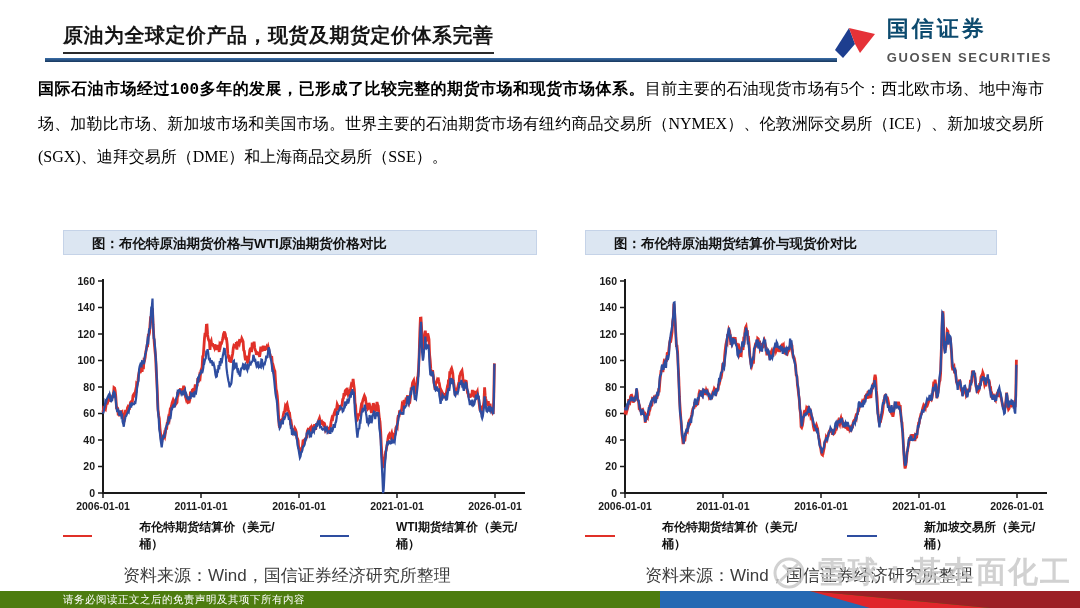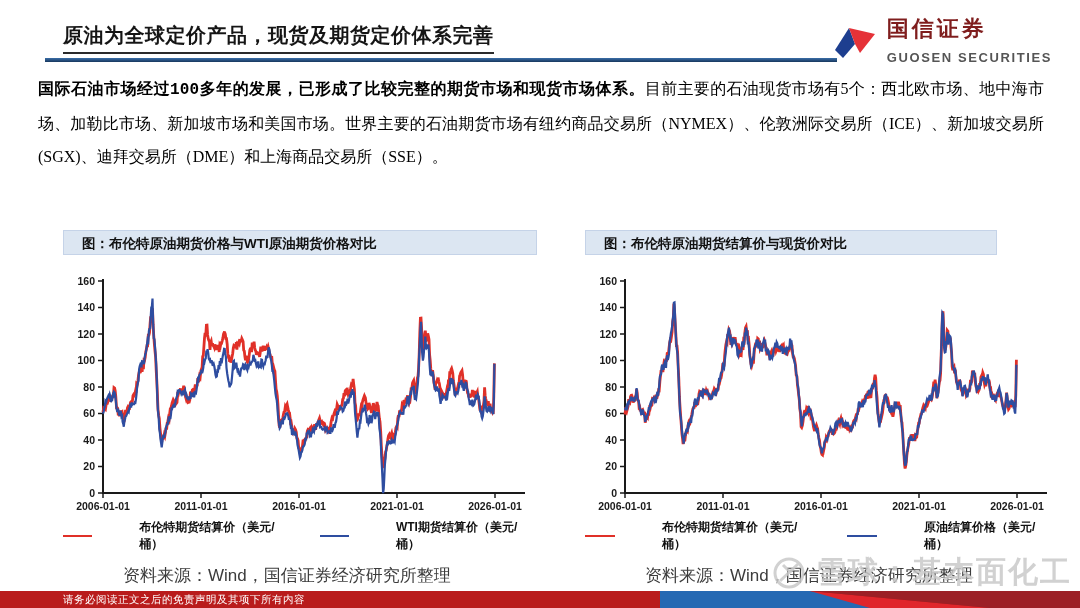--- a/index.html
+++ b/index.html
@@ -6,49 +6,49 @@
   body { background:#888; font-family:"Liberation Sans", sans-serif; }
   .slide { position:relative; width:1080px; height:608px; background:#ffffff; overflow:hidden; margin:0 auto; }
 
   
   .page-title { position:absolute; left:63px; top:22px; font-size:20px; font-weight:bold; color:#151515;
                 border-bottom:2px solid #2b2b2b; padding-bottom:3px; letter-spacing:0.5px; }
   .title-rule { position:absolute; left:45px; top:58px; width:792px; height:4px;
                 background:linear-gradient(#3a6ea8,#17375e); }
   .logo { position:absolute; right:28px; top:14px; display:flex; align-items:center; gap:8px; }
   .logo-text { display:flex; flex-direction:column; }
-  .logo-cn { font-size:22px; font-weight:600; color:#7f1d1d; letter-spacing:3px; }
+  .logo-cn { font-size:22px; font-weight:600; color:#0c4a6e; letter-spacing:3px; }
   .logo-en { font-size:13px; font-weight:bold; color:#555; letter-spacing:1.6px; margin-top:6px; }
 
   
   .para { position:absolute; left:38px; width:1006px; font-family:"Liberation Serif", serif;
           font-size:16px; line-height:33px; color:#000; text-align:justify; }
   .para b { font-family:Liberation Mono, monospace; letter-spacing:0.2px; }
   .p1 { top:72px; }
   .p2 { top:160px; }
 
   
   .figure { position:absolute; top:230px; width:474px; overflow:hidden; }
   .fig-left { left:63px; }
   .fig-right { left:585px; }
   .fig-title { height:25px; line-height:25px; background:#dce6f2; border:1px solid #c5d3e8;
-               font-size:13.5px; font-weight:bold; color:#111; padding-left:18px; }
+               font-size:13.5px; font-weight:bold; color:#111; padding-left:28px; }
   .fig-right .fig-title { width:412px; }
   .chart-svg { display:block; margin-top:18px; }
   .legend { display:flex; justify-content:center; gap:26px; margin-top:6px; }
   .legend-item { display:flex; align-items:center; font-size:12px; font-weight:bold; color:#111;gap:40px; }
   .sw { display:inline-block; width:30px; height:0; border-top:2.5px solid #000; margin-right:7px; }
   .source { margin-top:11px; padding-left:60px; font-size:17px; color:#3c3c3c; }
 
   
   .watermark { position:absolute; right:8px; bottom:15px; display:flex; align-items:center; gap:9px;
                color:#c9c9c9; font-size:30px; font-weight:bold; letter-spacing:2px; opacity:0.85; z-index:5; }
 
   
-  .footer-bar { position:absolute; left:0; bottom:0; width:1080px; height:17px; background:#b91c1c; }
+  .footer-bar { position:absolute; left:0; bottom:0; width:1080px; height:17px; background:#4d7c0f; }
   .footer-text { position:absolute; left:63px; top:0; height:17px; line-height:17px;
                  font-size:10.5px; color:#ffffff; letter-spacing:0.5px; z-index:2; }
   .deco { position:absolute; right:0; top:0; width:420px; height:17px; }
   .deco div { position:absolute; top:0; height:17px; }
   .deco-blue   { left:0;  width:420px; background:#2569b3; clip-path:polygon(0 0,150px 0,240px 100%,0 100%); }
   .deco-red    { left:0;  width:420px; background:#e0262c; clip-path:polygon(150px 0,330px 100%,210px 100%); }
   .deco-darkred{ left:0;  width:420px; background:#9c2026; clip-path:polygon(150px 0,100% 0,100% 100%,330px 100%); }
 </style>
 </head>
 <body>
@@ -157,21 +157,21 @@
         <polyline points="40.0,141.5 40.6,136.1 41.2,136.5 41.8,138.2 42.4,136.0 43.1,133.2 43.7,126.2 44.3,127.8 44.9,128.8 45.5,123.7 46.1,122.5 46.7,122.3 47.3,124.1 48.0,129.5 48.6,127.9 49.2,128.0 49.8,127.0 50.4,123.6 51.0,122.6 51.6,116.2 52.2,119.9 52.8,127.1 53.5,127.9 54.1,134.4 54.7,133.9 55.3,138.2 55.9,135.7 56.5,138.6 57.1,137.1 57.7,136.6 58.3,138.5 59.0,139.5 59.6,139.7 60.2,149.7 60.8,146.4 61.4,145.8 62.0,143.4 62.6,144.4 63.2,140.1 63.9,140.5 64.5,135.0 65.1,135.7 65.7,132.9 66.3,132.9 66.9,132.2 67.5,125.6 68.1,125.9 68.7,124.9 69.4,127.1 70.0,127.0 70.6,126.9 71.2,121.6 71.8,125.7 72.4,122.8 73.0,121.8 73.6,117.1 74.2,117.4 74.9,108.2 75.5,102.7 76.1,97.1 76.7,98.8 77.3,93.8 77.9,99.0 78.5,92.9 79.1,89.0 79.8,90.2 80.4,91.2 81.0,85.3 81.6,88.6 82.2,80.4 82.8,79.7 83.4,81.4 84.0,75.1 84.6,70.1 85.3,66.6 85.9,67.2 86.5,63.4 87.1,59.0 87.7,48.7 88.3,45.0 88.9,30.6 89.5,36.9 90.1,48.7 90.8,60.5 91.4,72.8 92.0,72.9 92.6,79.1 93.2,94.3 93.8,105.5 94.4,123.7 95.0,133.4 95.7,143.5 96.3,152.0 96.9,160.5 97.5,165.1 98.1,171.0 98.7,168.8 99.3,167.6 99.9,167.3 100.5,162.0 101.2,158.4 101.8,157.3 102.4,158.1 103.0,152.8 103.6,150.3 104.2,152.0 104.8,151.0 105.4,146.3 106.1,144.6 106.7,142.0 107.3,138.5 107.9,135.8 108.5,134.7 109.1,134.6 109.7,129.0 110.3,133.9 110.9,131.6 111.6,130.1 112.2,130.9 112.8,130.8 113.4,126.8 114.0,120.7 114.6,118.3 115.2,118.7 115.8,121.2 116.4,120.6 117.1,119.2 117.7,121.4 118.3,119.4 118.9,115.8 119.5,122.0 120.1,118.2 120.7,121.1 121.3,117.8 122.0,119.8 122.6,118.6 123.2,120.8 123.8,121.7 124.4,124.9 125.0,124.3 125.6,124.8 126.2,123.6 126.8,124.2 127.5,120.5 128.1,118.5 128.7,117.9 129.3,115.6 129.9,116.5 130.5,119.4 131.1,120.3 131.7,117.9 132.3,114.9 133.0,117.3 133.6,111.7 134.2,111.5 134.8,108.6 135.4,105.9 136.0,105.1 136.6,102.1 137.2,97.1 137.9,90.1 138.5,94.5 139.1,92.4 139.7,82.4 140.3,76.1 140.9,71.4 141.5,68.7 142.1,69.8 142.7,61.1 143.4,63.0 144.0,56.9 144.6,58.2 145.2,63.5 145.8,71.8 146.4,67.7 147.0,70.5 147.6,68.7 148.2,64.3 148.9,66.4 149.5,69.0 150.1,64.2 150.7,69.1 151.3,71.5 151.9,71.8 152.5,71.6 153.1,75.9 153.8,74.6 154.4,81.7 155.0,80.4 155.6,81.9 156.2,82.3 156.8,73.7 157.4,75.6 158.0,76.9 158.6,67.3 159.3,68.3 159.9,59.2 160.5,54.7 161.1,53.5 161.7,58.3 162.3,57.0 162.9,65.3 163.5,65.0 164.2,72.4 164.8,82.2 165.4,86.7 166.0,91.2 166.6,93.0 167.2,90.6 167.8,87.8 168.4,90.6 169.0,81.6 169.7,75.0 170.3,72.0 170.9,72.6 171.5,70.9 172.1,72.5 172.7,65.4 173.3,65.9 173.9,73.9 174.5,67.7 175.2,75.8 175.8,74.5 176.4,75.4 177.0,70.1 177.6,74.3 178.2,73.7 178.8,70.0 179.4,68.0 180.1,70.7 180.7,73.3 181.3,76.2 181.9,82.3 182.5,79.6 183.1,78.7 183.7,80.7 184.3,78.9 184.9,85.4 185.6,85.2 186.2,78.9 186.8,77.6 187.4,79.7 188.0,83.5 188.6,77.3 189.2,79.8 189.8,77.6 190.4,73.9 191.1,78.0 191.7,76.5 192.3,78.4 192.9,75.1 193.5,75.5 194.1,73.8 194.7,79.0 195.3,75.6 196.0,73.3 196.6,72.5 197.2,75.6 197.8,73.0 198.4,72.1 199.0,79.5 199.6,75.4 200.2,81.4 200.8,79.1 201.5,80.9 202.1,81.3 202.7,79.2 203.3,75.6 203.9,74.9 204.5,75.9 205.1,73.2 205.7,74.1 206.4,71.2 207.0,72.6 207.6,80.5 208.2,84.0 208.8,84.0 209.4,85.6 210.0,89.3 210.6,92.8 211.2,102.0 211.9,103.3 212.5,112.7 213.1,116.3 213.7,122.2 214.3,126.9 214.9,136.4 215.5,140.2 216.1,153.8 216.7,154.6 217.4,152.5 218.0,148.6 218.6,143.6 219.2,139.3 219.8,137.2 220.4,141.3 221.0,138.8 221.6,135.1 222.3,136.2 222.9,135.5 223.5,133.1 224.1,139.3 224.7,138.0 225.3,137.6 225.9,143.6 226.5,142.5 227.1,145.0 227.8,149.0 228.4,153.4 229.0,155.9 229.6,158.1 230.2,153.8 230.8,153.6 231.4,152.1 232.0,153.9 232.6,155.5 233.3,161.5 233.9,165.1 234.5,167.3 235.1,172.8 235.7,175.3 236.3,179.4 236.9,181.4 237.5,181.9 238.2,174.8 238.8,176.7 239.4,173.8 240.0,167.6 240.6,169.2 241.2,164.7 241.8,166.0 242.4,162.0 243.0,163.9 243.7,159.8 244.3,158.2 244.9,157.4 245.5,156.3 246.1,157.6 246.7,156.0 247.3,161.7 247.9,159.9 248.5,161.0 249.2,160.3 249.8,159.4 250.4,156.6 251.0,154.0 251.6,154.9 252.2,152.6 252.8,149.5 253.4,147.7 254.1,149.3 254.7,150.9 255.3,147.0 255.9,145.2 256.5,148.4 257.1,147.5 257.7,151.6 258.3,150.5 258.9,152.4 259.6,153.9 260.2,154.2 260.8,154.5 261.4,153.7 262.0,155.0 262.6,156.3 263.2,156.5 263.8,153.8 264.5,156.5 265.1,155.1 265.7,154.2 266.3,156.2 266.9,154.9 267.5,154.5 268.1,150.0 268.7,147.9 269.3,147.1 270.0,147.0 270.6,144.5 271.2,145.5 271.8,140.2 272.4,141.9 273.0,137.1 273.6,137.3 274.2,134.7 274.8,132.7 275.5,132.5 276.1,132.1 276.7,130.3 277.3,133.1 277.9,126.7 278.5,130.9 279.1,125.7 279.7,128.3 280.4,123.1 281.0,122.7 281.6,120.8 282.2,125.9 282.8,119.4 283.4,117.9 284.0,125.3 284.6,122.4 285.2,122.8 285.9,125.0 286.5,117.5 287.1,114.5 287.7,114.7 288.3,110.0 288.9,112.2 289.5,105.1 290.1,101.7 290.7,104.8 291.4,117.9 292.0,124.1 292.6,134.3 293.2,142.7 293.8,146.8 294.4,150.3 295.0,149.5 295.6,148.7 296.3,141.1 296.9,142.5 297.5,139.7 298.1,134.6 298.7,128.3 299.3,128.6 299.9,122.8 300.5,122.3 301.1,123.5 301.8,124.3 302.4,124.7 303.0,127.2 303.6,130.2 304.2,134.3 304.8,137.2 305.4,137.7 306.0,139.1 306.6,137.8 307.3,140.9 307.9,143.7 308.5,140.5 309.1,134.8 309.7,133.6 310.3,128.8 310.9,134.6 311.5,131.3 312.2,135.0 312.8,132.8 313.4,128.8 314.0,131.0 314.6,133.9 315.2,132.0 315.8,140.9 316.4,147.9 317.0,149.5 317.7,159.4 318.3,170.6 318.9,180.9 319.5,191.1 320.1,195.5 320.7,192.9 321.3,189.1 321.9,182.0 322.6,176.7 323.2,173.7 323.8,170.6 324.4,165.6 325.0,165.7 325.6,165.0 326.2,161.4 326.8,165.4 327.4,161.3 328.1,165.3 328.7,165.6 329.3,164.1 329.9,168.1 330.5,163.2 331.1,164.7 331.7,164.1 332.3,158.2 332.9,155.8 333.6,150.2 334.2,150.2 334.8,146.1 335.4,143.6 336.0,140.9 336.6,140.6 337.2,137.9 337.8,135.2 338.5,132.9 339.1,134.3 339.7,134.3 340.3,135.3 340.9,130.4 341.5,134.5 342.1,130.4 342.7,127.2 343.3,129.4 344.0,127.3 344.6,125.3 345.2,125.9 345.8,126.1 346.4,126.8 347.0,124.9 347.6,120.9 348.2,114.6 348.8,108.6 349.5,111.5 350.1,106.8 350.7,110.8 351.3,119.5 351.9,125.2 352.5,120.9 353.1,119.7 353.7,114.3 354.4,108.8 355.0,107.5 355.6,100.4 356.2,80.9 356.8,64.0 357.4,42.6 358.0,38.3 358.6,54.3 359.2,71.6 359.9,77.0 360.5,76.2 361.1,72.1 361.7,68.1 362.3,57.5 362.9,58.3 363.5,69.2 364.1,66.1 364.7,65.5 365.4,65.7 366.0,73.8 366.6,79.5 367.2,93.8 367.8,97.3 368.4,95.0 369.0,94.0 369.6,100.4 370.3,96.5 370.9,103.6 371.5,108.8 372.1,110.8 372.7,110.7 373.3,111.0 373.9,110.9 374.5,106.7 375.1,108.3 375.8,115.8 376.4,117.2 377.0,116.7 377.6,122.5 378.2,120.1 378.8,118.4 379.4,117.8 380.0,114.5 380.7,117.2 381.3,122.2 381.9,121.1 382.5,121.1 383.1,117.1 383.7,117.2 384.3,117.6 384.9,115.7 385.5,106.9 386.2,110.2 386.8,108.2 387.4,97.5 388.0,100.4 388.6,104.2 389.2,101.7 389.8,101.5 390.4,109.7 391.0,113.6 391.7,115.2 392.3,119.8 392.9,115.7 393.5,118.0 394.1,116.8 394.7,110.0 395.3,113.2 395.9,104.1 396.6,102.6 397.2,103.4 397.8,99.7 398.4,101.3 399.0,108.1 399.6,111.5 400.2,109.8 400.8,113.3 401.4,109.1 402.1,107.2 402.7,105.9 403.3,109.9 403.9,106.8 404.5,109.4 405.1,115.8 405.7,115.5 406.3,122.1 406.9,121.4 407.6,126.1 408.2,120.8 408.8,122.8 409.4,125.4 410.0,125.6 410.6,126.8 411.2,123.0 411.8,121.6 412.5,119.8 413.1,119.1 413.7,119.1 414.3,124.0 414.9,120.8 415.5,122.8 416.1,124.8 416.7,127.4 417.3,131.0 418.0,133.4 418.6,134.6 419.2,134.5 419.8,135.2 420.4,133.2 421.0,127.1 421.6,119.6 422.2,124.9 422.8,132.9 423.5,136.3 424.1,135.4 424.7,131.0 425.3,131.9 425.9,132.7 426.5,133.1 427.1,132.6 427.7,131.6 428.4,132.7 429.0,131.0 429.6,132.9 430.2,132.9 430.8,121.9 431.4,86.7" fill="none" stroke="#e03028" stroke-width="2.8"></polyline>
         <polyline points="40.0,134.7 40.6,137.2 41.2,134.8 41.8,132.8 42.4,134.2 43.1,129.8 43.7,130.3 44.3,127.6 44.9,127.4 45.5,126.9 46.1,123.6 46.7,128.1 47.3,125.3 48.0,126.0 48.6,125.6 49.2,128.6 49.8,126.3 50.4,125.0 51.0,121.6 51.6,115.0 52.2,122.3 52.8,127.4 53.5,127.5 54.1,130.5 54.7,134.9 55.3,136.7 55.9,139.7 56.5,138.6 57.1,141.7 57.7,136.5 58.3,139.5 59.0,142.1 59.6,143.1 60.2,148.8 60.8,146.4 61.4,146.0 62.0,142.6 62.6,142.3 63.2,138.7 63.9,134.1 64.5,136.8 65.1,131.3 65.7,129.6 66.3,130.7 66.9,126.8 67.5,126.1 68.1,126.3 68.7,125.1 69.4,128.0 70.0,126.4 70.6,130.0 71.2,127.1 71.8,121.7 72.4,118.8 73.0,123.2 73.6,118.1 74.2,112.2 74.9,103.6 75.5,102.0 76.1,101.1 76.7,93.4 77.3,91.6 77.9,95.1 78.5,96.9 79.1,91.6 79.8,89.3 80.4,90.7 81.0,94.9 81.6,85.3 82.2,82.3 82.8,86.9 83.4,84.6 84.0,80.8 84.6,69.4 85.3,64.8 85.9,60.1 86.5,57.8 87.1,53.3 87.7,47.1 88.3,42.2 88.9,29.7 89.5,29.4 90.1,44.5 90.8,61.2 91.4,71.5 92.0,77.4 92.6,81.8 93.2,96.2 93.8,109.7 94.4,123.6 95.0,139.5 95.7,144.2 96.3,149.6 96.9,156.8 97.5,163.5 98.1,165.7 98.7,170.6 99.3,164.8 99.9,161.3 100.5,161.5 101.2,157.4 101.8,155.5 102.4,159.1 103.0,152.2 103.6,153.3 104.2,150.0 104.8,149.5 105.4,147.6 106.1,149.8 106.7,143.1 107.3,142.8 107.9,137.6 108.5,134.2 109.1,133.0 109.7,127.4 110.3,125.7 110.9,131.7 111.6,129.9 112.2,130.6 112.8,125.8 113.4,126.1 114.0,123.7 114.6,121.0 115.2,120.9 115.8,117.7 116.4,122.5 117.1,123.1 117.7,123.8 118.3,116.5 118.9,116.9 119.5,119.4 120.1,117.0 120.7,119.5 121.3,119.6 122.0,116.7 122.6,122.0 123.2,119.4 123.8,124.0 124.4,120.3 125.0,124.4 125.6,127.0 126.2,121.8 126.8,125.8 127.5,122.8 128.1,119.8 128.7,120.3 129.3,120.7 129.9,119.1 130.5,123.1 131.1,120.2 131.7,116.0 132.3,118.7 133.0,116.2 133.6,110.2 134.2,104.8 134.8,109.0 135.4,103.0 136.0,99.9 136.6,99.1 137.2,98.7 137.9,92.4 138.5,93.7 139.1,94.9 139.7,88.6 140.3,83.1 140.9,78.5 141.5,71.3 142.1,64.4 142.7,61.0 143.4,57.6 144.0,54.6 144.6,62.9 145.2,66.0 145.8,64.7 146.4,70.8 147.0,72.5 147.6,71.0 148.2,65.1 148.9,67.4 149.5,70.5 150.1,66.3 150.7,71.0 151.3,72.3 151.9,74.2 152.5,81.9 153.1,83.1 153.8,77.6 154.4,78.3 155.0,79.2 155.6,78.8 156.2,78.4 156.8,73.1 157.4,68.3 158.0,72.3 158.6,72.7 159.3,68.6 159.9,59.5 160.5,62.5 161.1,54.6 161.7,58.3 162.3,58.6 162.9,71.5 163.5,68.6 164.2,77.1 164.8,82.6 165.4,87.9 166.0,93.4 166.6,92.3 167.2,87.1 167.8,85.3 168.4,87.1 169.0,75.8 169.7,75.0 170.3,72.4 170.9,72.4 171.5,66.6 172.1,70.4 172.7,66.5 173.3,75.5 173.9,70.9 174.5,70.3 175.2,78.2 175.8,73.0 176.4,75.4 177.0,78.6 177.6,70.4 178.2,69.9 178.8,67.2 179.4,68.8 180.1,66.6 180.7,77.1 181.3,76.9 181.9,77.5 182.5,81.4 183.1,77.1 183.7,78.2 184.3,83.4 184.9,87.3 185.6,81.6 186.2,85.8 186.8,82.7 187.4,84.7 188.0,82.3 188.6,76.6 189.2,75.0 189.8,73.1 190.4,69.6 191.1,74.6 191.7,69.1 192.3,70.3 192.9,74.0 193.5,74.2 194.1,75.0 194.7,74.0 195.3,73.5 196.0,76.1 196.6,74.6 197.2,74.4 197.8,80.9 198.4,76.8 199.0,76.2 199.6,79.6 200.2,76.8 200.8,75.7 201.5,82.5 202.1,73.9 202.7,76.6 203.3,76.2 203.9,76.0 204.5,74.4 205.1,65.6 205.7,71.0 206.4,67.4 207.0,75.4 207.6,78.0 208.2,82.6 208.8,86.5 209.4,88.3 210.0,90.6 210.6,95.3 211.2,100.5 211.9,103.2 212.5,111.1 213.1,113.1 213.7,120.7 214.3,125.7 214.9,135.7 215.5,138.1 216.1,146.9 216.7,153.4 217.4,148.2 218.0,144.2 218.6,144.1 219.2,141.6 219.8,141.2 220.4,143.1 221.0,139.5 221.6,141.9 222.3,139.2 222.9,137.3 223.5,135.8 224.1,139.8 224.7,135.9 225.3,137.1 225.9,137.6 226.5,142.5 227.1,143.8 227.8,146.5 228.4,149.3 229.0,151.9 229.6,153.7 230.2,153.5 230.8,156.1 231.4,157.5 232.0,155.2 232.6,157.7 233.3,162.1 233.9,167.4 234.5,171.5 235.1,173.5 235.7,174.4 236.3,176.1 236.9,180.4 237.5,176.9 238.2,175.5 238.8,174.6 239.4,169.8 240.0,168.6 240.6,167.0 241.2,165.3 241.8,165.5 242.4,166.4 243.0,163.0 243.7,160.1 244.3,159.2 244.9,158.2 245.5,154.8 246.1,156.1 246.7,157.0 247.3,157.1 247.9,161.8 248.5,159.2 249.2,157.1 249.8,155.0 250.4,150.4 251.0,149.4 251.6,152.6 252.2,153.6 252.8,149.4 253.4,148.1 254.1,148.3 254.7,150.3 255.3,146.7 255.9,147.4 256.5,146.7 257.1,146.3 257.7,151.2 258.3,152.5 258.9,151.3 259.6,150.5 260.2,154.0 260.8,149.8 261.4,151.1 262.0,151.8 262.6,148.9 263.2,151.3 263.8,153.0 264.5,153.7 265.1,154.3 265.7,158.7 266.3,153.7 266.9,155.8 267.5,153.9 268.1,150.4 268.7,149.4 269.3,148.8 270.0,150.2 270.6,145.8 271.2,146.4 271.8,143.7 272.4,140.5 273.0,139.0 273.6,130.7 274.2,128.5 274.8,133.0 275.5,133.4 276.1,131.5 276.7,132.4 277.3,131.1 277.9,134.2 278.5,127.2 279.1,131.6 279.7,129.1 280.4,128.6 281.0,123.7 281.6,121.8 282.2,121.7 282.8,121.9 283.4,121.7 284.0,118.4 284.6,118.9 285.2,117.5 285.9,119.6 286.5,118.2 287.1,111.5 287.7,115.4 288.3,112.0 288.9,113.9 289.5,107.1 290.1,110.9 290.7,114.4 291.4,123.2 292.0,132.6 292.6,140.2 293.2,142.4 293.8,148.6 294.4,154.4 295.0,149.1 295.6,146.6 296.3,141.2 296.9,137.5 297.5,132.4 298.1,129.2 298.7,131.3 299.3,125.1 299.9,122.9 300.5,121.8 301.1,121.8 301.8,127.6 302.4,130.4 303.0,134.8 303.6,132.5 304.2,136.7 304.8,136.2 305.4,139.8 306.0,134.7 306.6,132.2 307.3,139.1 307.9,136.6 308.5,139.2 309.1,136.6 309.7,130.3 310.3,130.9 310.9,128.7 311.5,134.2 312.2,133.4 312.8,133.7 313.4,134.8 314.0,133.8 314.6,133.9 315.2,137.6 315.8,141.3 316.4,146.1 317.0,155.2 317.7,159.3 318.3,171.5 318.9,181.5 319.5,187.1 320.1,191.8 320.7,191.6 321.3,188.0 321.9,178.7 322.6,177.9 323.2,171.5 323.8,166.5 324.4,166.3 325.0,164.9 325.6,167.7 326.2,162.9 326.8,167.0 327.4,167.2 328.1,167.0 328.7,166.3 329.3,165.9 329.9,166.0 330.5,161.3 331.1,161.2 331.7,161.3 332.3,161.0 332.9,153.3 333.6,153.4 334.2,150.6 334.8,145.6 335.4,145.4 336.0,143.1 336.6,141.1 337.2,136.6 337.8,138.6 338.5,138.7 339.1,136.9 339.7,133.9 340.3,133.2 340.9,131.7 341.5,128.8 342.1,126.0 342.7,126.9 343.3,126.7 344.0,126.2 344.6,122.0 345.2,125.3 345.8,127.7 346.4,123.2 347.0,124.3 347.6,118.9 348.2,113.9 348.8,117.3 349.5,115.9 350.1,112.2 350.7,110.8 351.3,118.1 351.9,125.1 352.5,120.2 353.1,121.1 353.7,115.3 354.4,105.0 355.0,100.9 355.6,97.2 356.2,79.5 356.8,54.5 357.4,39.8 358.0,40.8 358.6,56.9 359.2,74.6 359.9,79.3 360.5,79.0 361.1,69.7 361.7,70.0 362.3,59.1 362.9,65.5 363.5,71.7 364.1,66.4 364.7,62.8 365.4,63.7 366.0,69.9 366.6,79.9 367.2,89.5 367.8,93.6 368.4,95.0 369.0,96.7 369.6,98.4 370.3,97.2 370.9,102.0 371.5,108.9 372.1,110.2 372.7,117.0 373.3,111.6 373.9,110.0 374.5,108.8 375.1,108.2 375.8,111.9 376.4,115.0 377.0,116.6 377.6,123.4 378.2,117.2 378.8,116.2 379.4,113.0 380.0,112.8 380.7,116.6 381.3,121.8 381.9,123.5 382.5,123.4 383.1,118.2 383.7,117.2 384.3,119.0 384.9,112.3 385.5,110.8 386.2,111.1 386.8,103.5 387.4,101.7 388.0,97.9 388.6,100.1 389.2,99.3 389.8,102.4 390.4,105.3 391.0,112.6 391.7,117.6 392.3,116.4 392.9,114.1 393.5,115.0 394.1,113.8 394.7,116.2 395.3,110.3 395.9,110.7 396.6,105.2 397.2,107.1 397.8,103.1 398.4,106.4 399.0,105.9 399.6,104.2 400.2,108.2 400.8,111.7 401.4,107.0 402.1,105.8 402.7,101.3 403.3,106.3 403.9,107.1 404.5,113.6 405.1,116.6 405.7,121.7 406.3,120.8 406.9,123.7 407.6,126.7 408.2,123.0 408.8,122.6 409.4,122.7 410.0,127.3 410.6,126.9 411.2,126.9 411.8,122.1 412.5,122.3 413.1,117.1 413.7,116.4 414.3,114.7 414.9,118.1 415.5,119.5 416.1,122.9 416.7,127.3 417.3,130.6 418.0,135.6 418.6,137.0 419.2,140.7 419.8,140.1 420.4,132.6 421.0,127.4 421.6,120.1 422.2,122.7 422.8,127.5 423.5,134.6 424.1,131.0 424.7,127.7 425.3,131.3 425.9,129.3 426.5,131.8 427.1,127.8 427.7,128.2 428.4,132.7 429.0,131.6 429.6,138.2 430.2,140.6 430.8,126.0 431.4,91.7" fill="none" stroke="#2e4da0" stroke-width="2.2"></polyline>
       </svg>
     <div class="legend">
       <span class="legend-item">
           <span class="sw" style="border-top-color: rgb(224, 48, 40);"></span>
           <span>布伦特期货结算价（美元/桶）</span>
         </span>
       <span class="legend-item">
           <span class="sw" style="border-top-color: rgb(46, 77, 160);"></span>
-          <span>原油结算价格（美元/桶）</span>
+          <span>新加坡交易所（美元/桶）</span>
         </span>
     </div>
     <div class="source">资料来源：Wind，国信证券经济研究所整理</div>
   </div>
 
   <div class="watermark">
     <svg width="36" height="36" viewBox="0 0 36 36">
       <circle cx="18" cy="18" r="14" fill="none" stroke="#c9c9c9" stroke-width="3"></circle>
       <line x1="9" y1="26" x2="27" y2="9" stroke="#c9c9c9" stroke-width="3"></line>
       <line x1="12" y1="10" x2="20" y2="18" stroke="#c9c9c9" stroke-width="3"></line>

